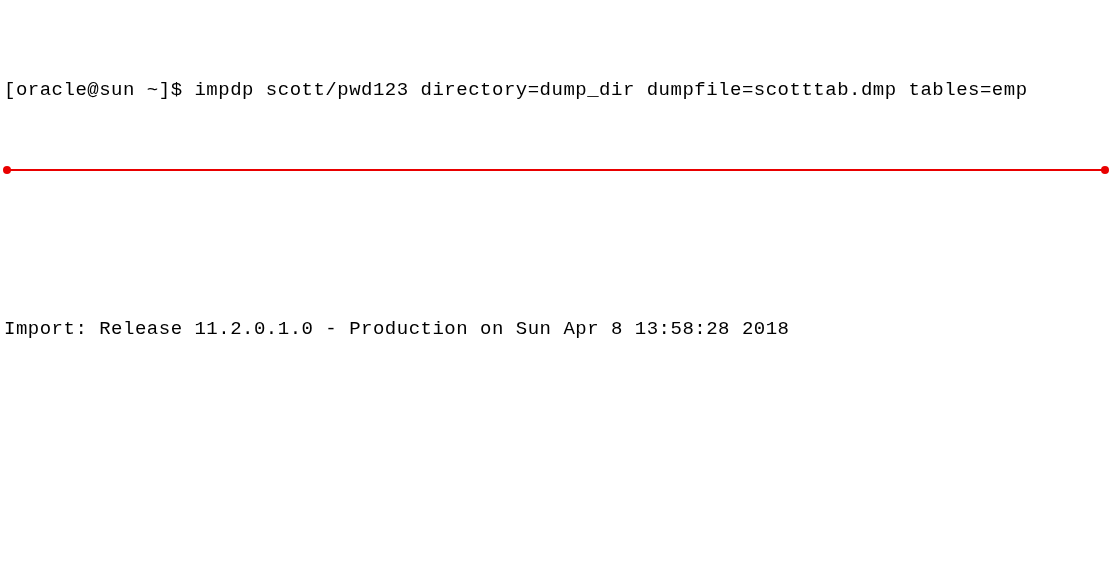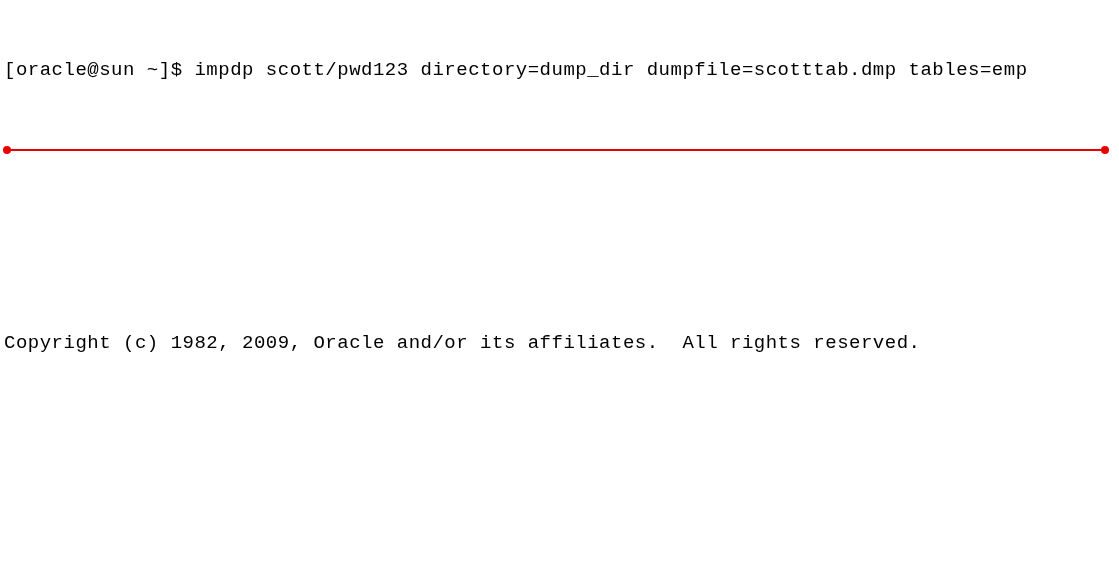--- a/index.html
+++ b/index.html
@@ -17,20 +17,21 @@
       width: 1119px;
       position: relative;
       letter-spacing: 0.5px;
     }
     .terminal {
       white-space: pre-wrap;
       word-break: break-all;
     }
     .line {
       display: block;
+      margin-top: 20px;
     }
     .underline-container {
       position: relative;
       height: 0;
     }
     .red-underline {
       position: absolute;
       background: #e90000;
       height: 2.5px;
     }
@@ -50,22 +51,22 @@
 <body>
 
 <div class="terminal">
   <span class="line">[oracle@sun ~]$ impdp scott/pwd123 directory=dump_dir dumpfile=scotttab.dmp tables=emp</span>
   <div class="underline-container">
     <div class="red-underline" style="left:2px;width:1099px;top:10px;"></div>
     <div class="red-dot" style="left:3px;top:11px;"></div>
     <div class="red-dot" style="left:1101px;top:11px;"></div>
   </div>
   <div class="blank"></div>
+  <span class="line">Import: Release 11.2.0.1.0 - Production on Sun Apr 8 13:58:28 2018</span>
   <span class="line"></span>
-  <span class="line">Copyright (c) 1982, 2009, Oracle and/or its affiliates.  All rights reserved.</span>
   <span class="line"></span>
   
   
   
   
   
   
   
   
   

